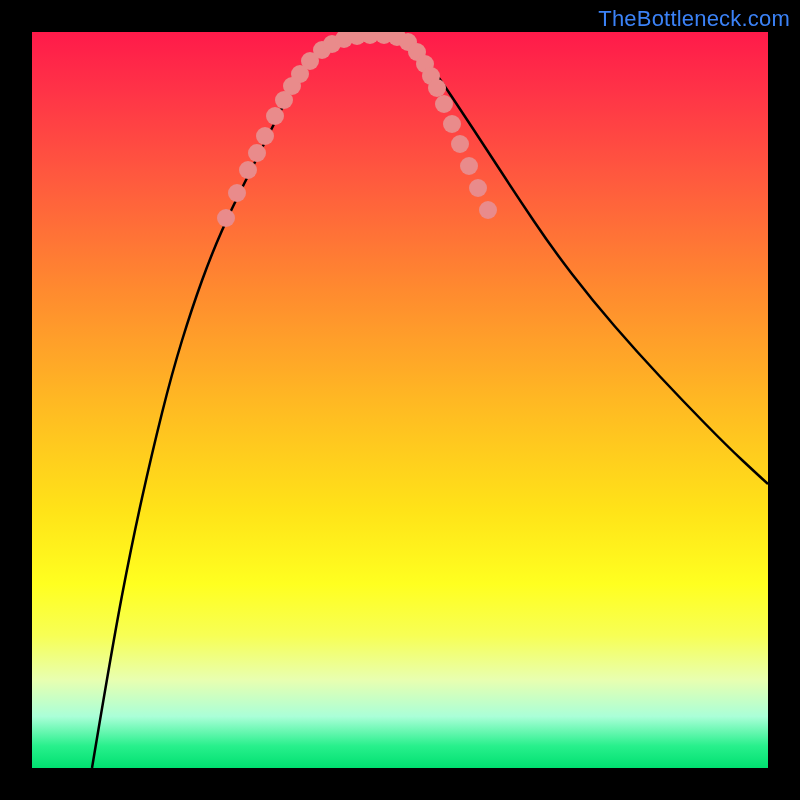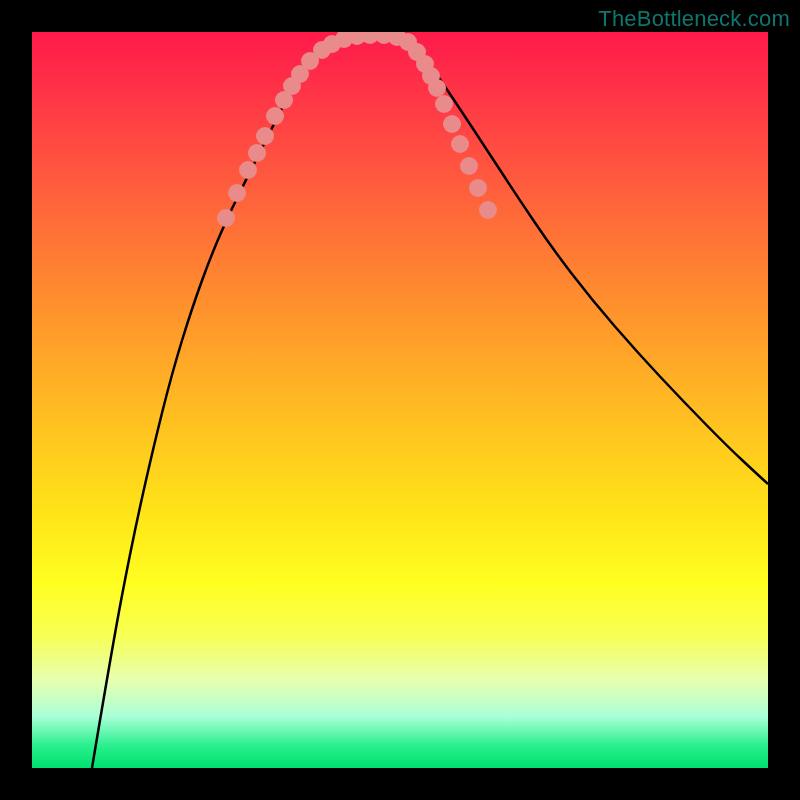--- a/index.html
+++ b/index.html
@@ -35,21 +35,21 @@
       #e8ffb0 88%,
       #aaffd8 93%,
       #28f08c 97%,
       #00e070 100%
     );
   }
   .watermark {
     position: absolute;
     top: 6px;
     right: 10px;
-    color: #0f766e;
+    color: #3b82f6;
     font-size: 22px;
     letter-spacing: 0.2px;
     user-select: none;
   }
   svg {
     position: absolute;
     inset: 0;
   }
 </style>
 </head>

